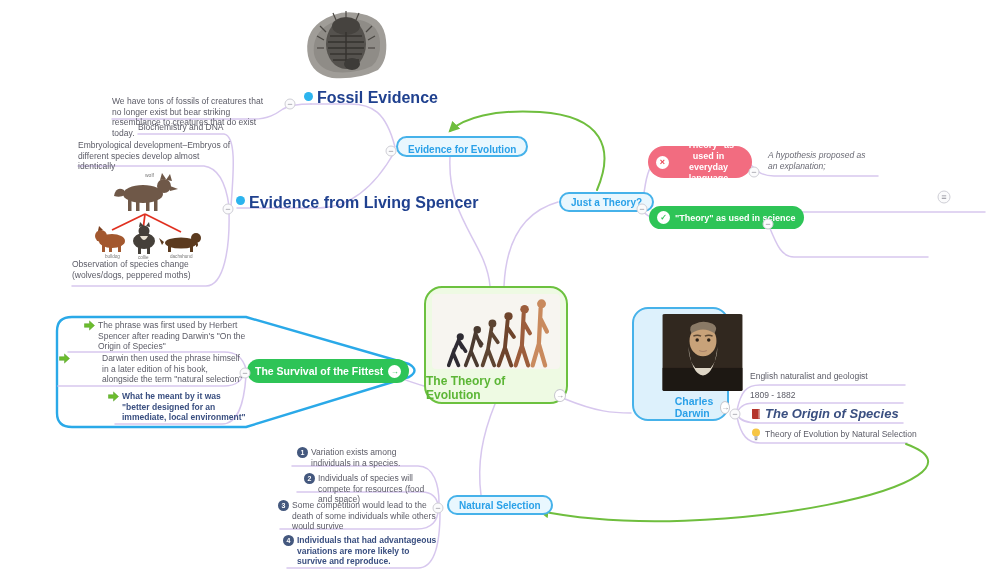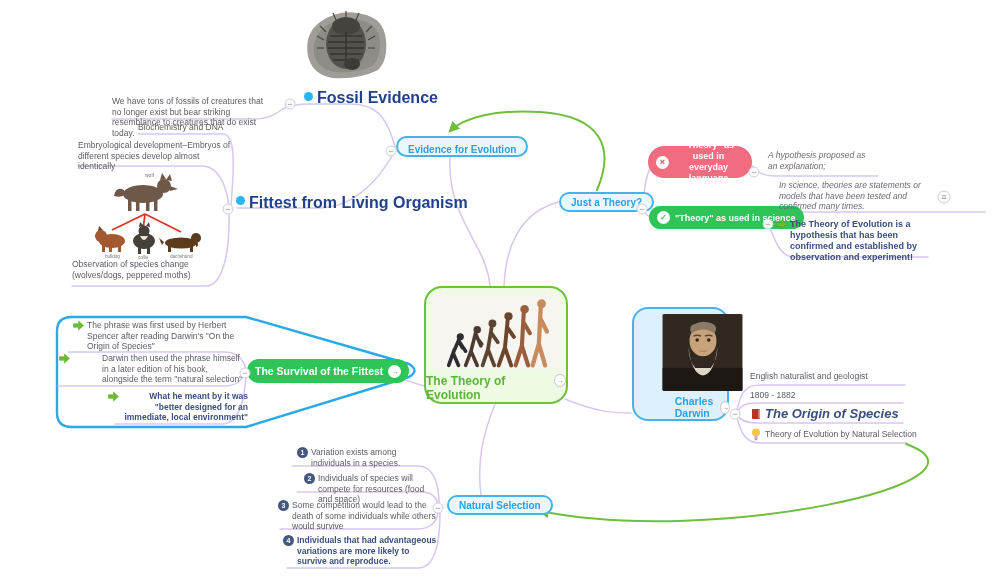--- a/index.html
+++ b/index.html
@@ -169,51 +169,42 @@
       <rect x="80" y="78" width="3" height="6"></rect>
         <rect x="102" y="78" width="3" height="6"></rect>
       <path d="M76,74 L71,70 L74,77 Z"></path>
     </g>
     <text x="17" y="90" font-size="4.6" fill="#777">bulldog</text>
     <text x="50" y="91" font-size="4.6" fill="#777">collie</text>
     <text x="82" y="90" font-size="4.6" fill="#777">dachshund</text>
   </svg>
 
   <span class="dot" style="left:236px;top:196px;"></span>
-  <div class="label-navy" style="left:249px;top:194px;">Fittest from Living Organism</div>
+  <div class="label-navy" style="left:249px;top:194px;">Evidence from Living Spencer</div>
   <div class="note" style="left:72px;top:259px;width:160px;">Observation of species change (wolves/dogs, peppered moths)</div>
 
   <div class="node-blue" style="left:396px;top:136px;height:21px;align-items:flex-end;">
     <span>Evidence for Evolution</span>
   </div>
 
   <div class="node-blue" style="left:559px;top:192px;height:20px;">
     <span>Just a Theory?</span>
   </div>
 
   <div class="pill pill-red" style="left:648px;top:146px;width:104px;height:32px;gap:4px;">
     <span class="wcircle" style="color:#e8404f;font-size:9px;">×</span>
     <span style="text-align:center;width:74px;">"Theory" as used in everyday language</span>
   </div>
   <div class="note it" style="left:768px;top:150px;width:105px;">A hypothesis proposed as an explanation;</div>
 
   <div class="pill pill-green" style="left:649px;top:206px;height:23px;gap:5px;border-radius:12px;">
     <span class="wcircle" style="color:#2ec457;font-size:8px;">✓</span>
     <span>"Theory" as used in science</span>
   </div>
-  <div class="note it" style="left:779px;top:180px;width:160px;">In science, theories are statements or models that have been tested and confirmed many times.</div>
   <div class="minus-btn" style="left:944px;top:197px;width:13px;height:13px;">≡</div>
-  <div class="bullet-row" style="left:776px;top:219px;width:156px;">
-    <span class="icon-span">
-      <svg width="11" height="11" viewBox="0 0 11 12">
-          <path d="M0,4 H5.5 V1 L11,6 L5.5,11 V8 H0 Z" fill="#6cbd2e" stroke="#4e9b1f" stroke-width="0.5"></path>
-        </svg>
-    </span>
-    <span class="note bold-navy" style="position:static;font-size:9px;line-height:11px;width:140px;">The Theory of Evolution is a hypothesis that has been confirmed and established by observation and experiment!</span>
-  </div>
 
   <div class="box-node" style="left:424px;top:286px;width:144px;height:118px;background:#eefae3;border:2px solid #6cc13f;">
     <svg width="128" height="84" viewBox="0 0 128 84" style="margin-top:6px;background:#f7f5f0;border-radius:4px;">
 
       <g stroke-linecap="round" fill="none">
         <g stroke="#2e2b33" stroke-width="4">
             <path d="M11,80 L16,66 L22,80 M16,66 L22,52 L30,64 M22,52 L26,60"></path>
             <circle cx="24" cy="48" r="4" fill="#2e2b33" stroke="none"></circle>
           </g>
         <g stroke="#4a3a30" stroke-width="4">
@@ -231,21 +222,21 @@
         <g stroke="#9c5d3c" stroke-width="4.6">
             <path d="M86,80 L93,58 L100,80 M93,58 L95,22 M95,32 L102,44"></path>
             <circle cx="96" cy="17" r="4.8" fill="#9c5d3c" stroke="none"></circle>
           </g>
         <g stroke="#c98a5e" stroke-width="4.8">
             <path d="M105,80 L112,56 L119,80 M112,56 L114,16 M114,28 L121,42"></path>
             <circle cx="115" cy="11" r="5" fill="#c98a5e" stroke="none"></circle>
           </g>
       </g>
     </svg>
-    <div style="display:flex;align-items:flex-start;margin-top:5px;">
+    <div style="display:flex;align-items:flex-end;margin-top:5px;">
       <span style="color:#5cb636;font-weight:bold;font-size:12px;">The Theory of Evolution</span>
       <span class="arrow-badge">→</span>
     </div>
   </div>
 
   <div class="box-node" style="left:632px;top:307px;width:97px;height:114px;background:#ddf1fc;border:2px solid #46b2ea;border-radius:16px;padding-left:44px;">
     <svg width="83" height="80" viewBox="0 0 83 80" style="margin-top:5px;border-radius:4px;">
       <rect width="83" height="80" fill="#31281f"></rect>
       <rect x="0" y="56" width="83" height="24" fill="#1d1813"></rect>
       <ellipse cx="42" cy="28" rx="14" ry="16" fill="#c8a279"></ellipse>
@@ -280,21 +271,21 @@
           <rect x="3.8" y="11" width="2.4" height="1.2" fill="#9a9aa2"></rect>
         </svg>
     </span>
     <span class="note" style="position:static;">Theory of Evolution by Natural Selection</span>
   </div>
 
   <div class="pill pill-green" style="left:247px;top:359px;height:24px;font-size:10.5px;border-radius:13px;gap:5px;">
     <span>The Survival of the Fittest</span>
     <span class="wcircle" style="color:#2ec457;font-size:8px;">→</span>
   </div>
-  <div class="bullet-row" style="left:73px;top:320px;width:162px;">
+  <div class="bullet-row" style="left:84px;top:320px;width:162px;">
     <span class="icon-span">
         <svg width="11" height="11" viewBox="0 0 11 12">
           <path d="M0,4 H5.5 V1 L11,6 L5.5,11 V8 H0 Z" fill="#6cbd2e" stroke="#4e9b1f" stroke-width="0.5"></path>
         </svg>
       </span>
     <span class="note" style="position:static;width:148px;">The phrase was first used by Herbert Spencer after reading Darwin's "On the Origin of Species"</span>
   </div>
   <div class="bullet-row" style="left:59px;top:353px;width:186px;gap:32px;">
     <span class="icon-span">
         <svg width="11" height="11" viewBox="0 0 11 12">
@@ -302,21 +293,21 @@
         </svg>
       </span>
     <span class="note" style="position:static;width:170px;">Darwin then used the phrase himself in a later edition of his book, alongside the term "natural selection"</span>
   </div>
   <div class="bullet-row" style="left:108px;top:391px;width:142px;">
     <span class="icon-span">
         <svg width="11" height="11" viewBox="0 0 11 12">
           <path d="M0,4 H5.5 V1 L11,6 L5.5,11 V8 H0 Z" fill="#6cbd2e" stroke="#4e9b1f" stroke-width="0.5"></path>
         </svg>
       </span>
-    <span class="note bold-navy" style="position:static;width:126px;text-align:right;">What he meant by it was "better designed for an immediate, local environment"</span>
+    <span class="note bold-navy" style="position:static;width:126px;">What he meant by it was "better designed for an immediate, local environment"</span>
   </div>
 
   <div class="node-blue" style="left:447px;top:495px;height:20px;">
     <span>Natural Selection</span>
   </div>
   <div class="bullet-row" style="left:297px;top:447px;width:136px;">
     <span class="numbadge">1</span>
     <span class="note" style="position:static;width:122px;">Variation exists among individuals in a species.</span>
   </div>
   <div class="bullet-row" style="left:304px;top:473px;width:136px;">

